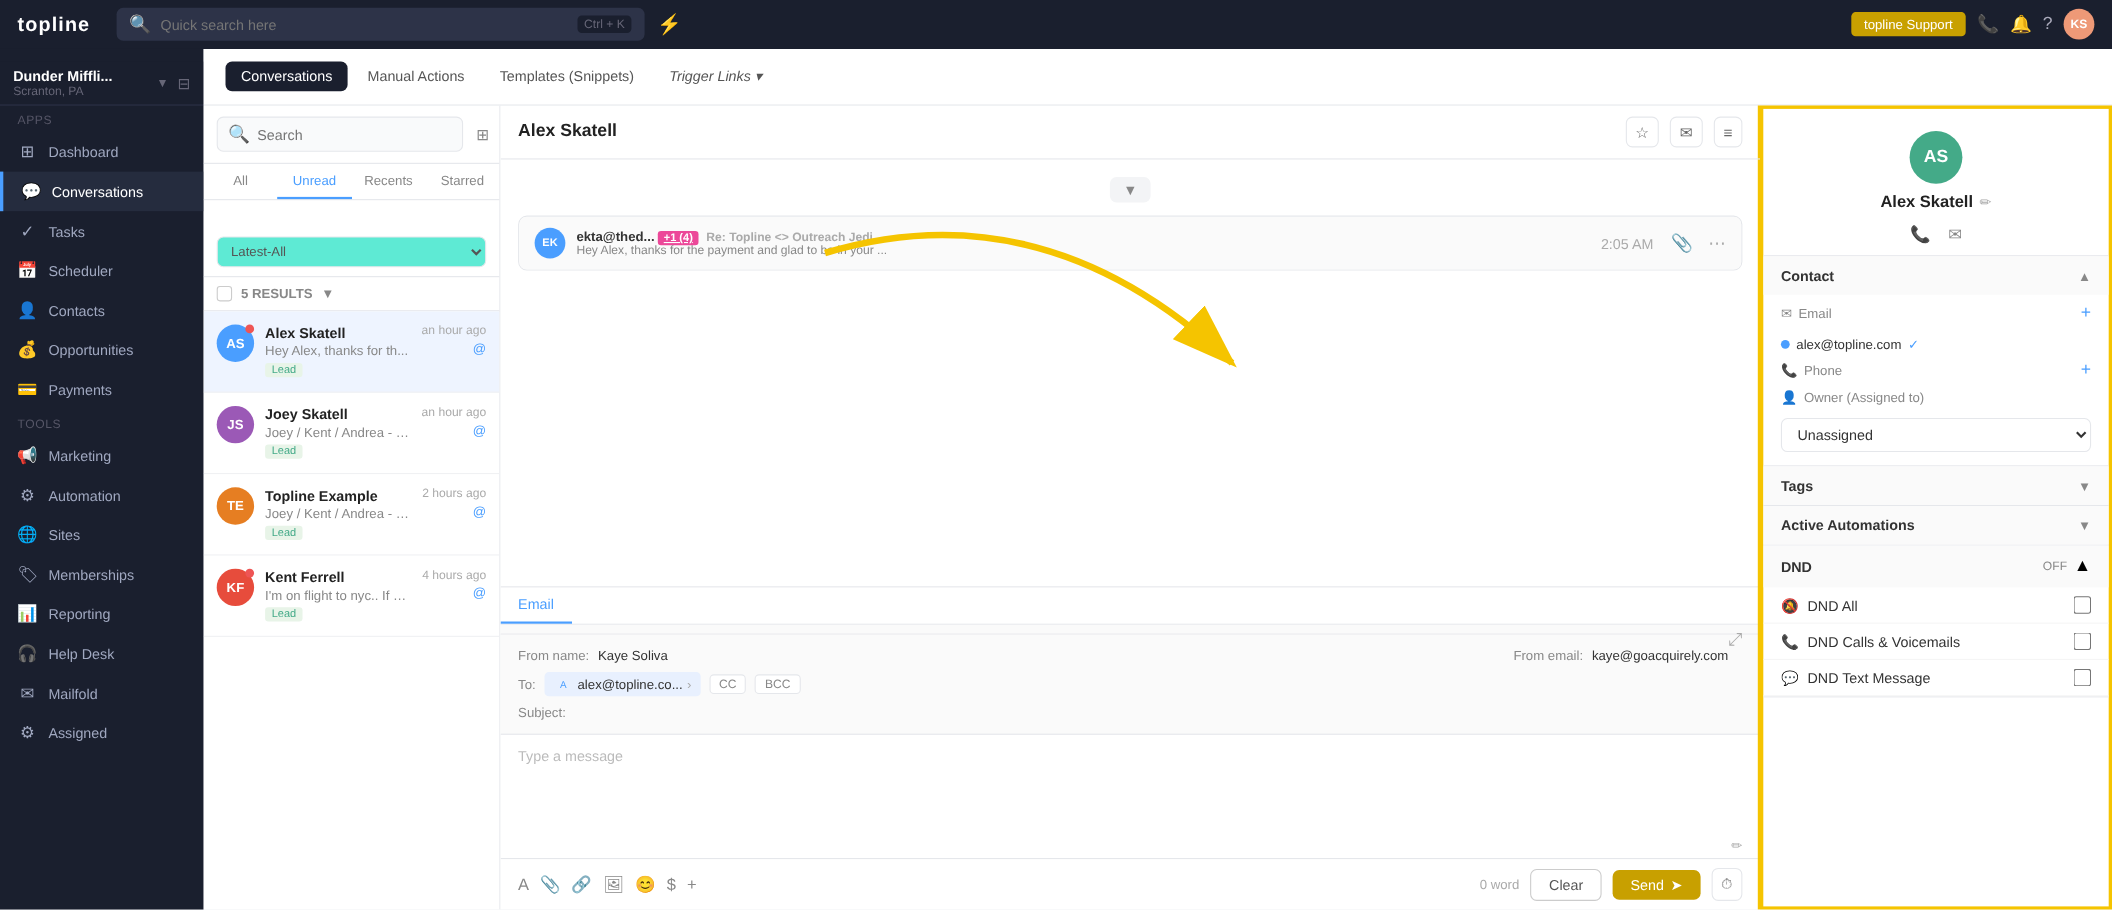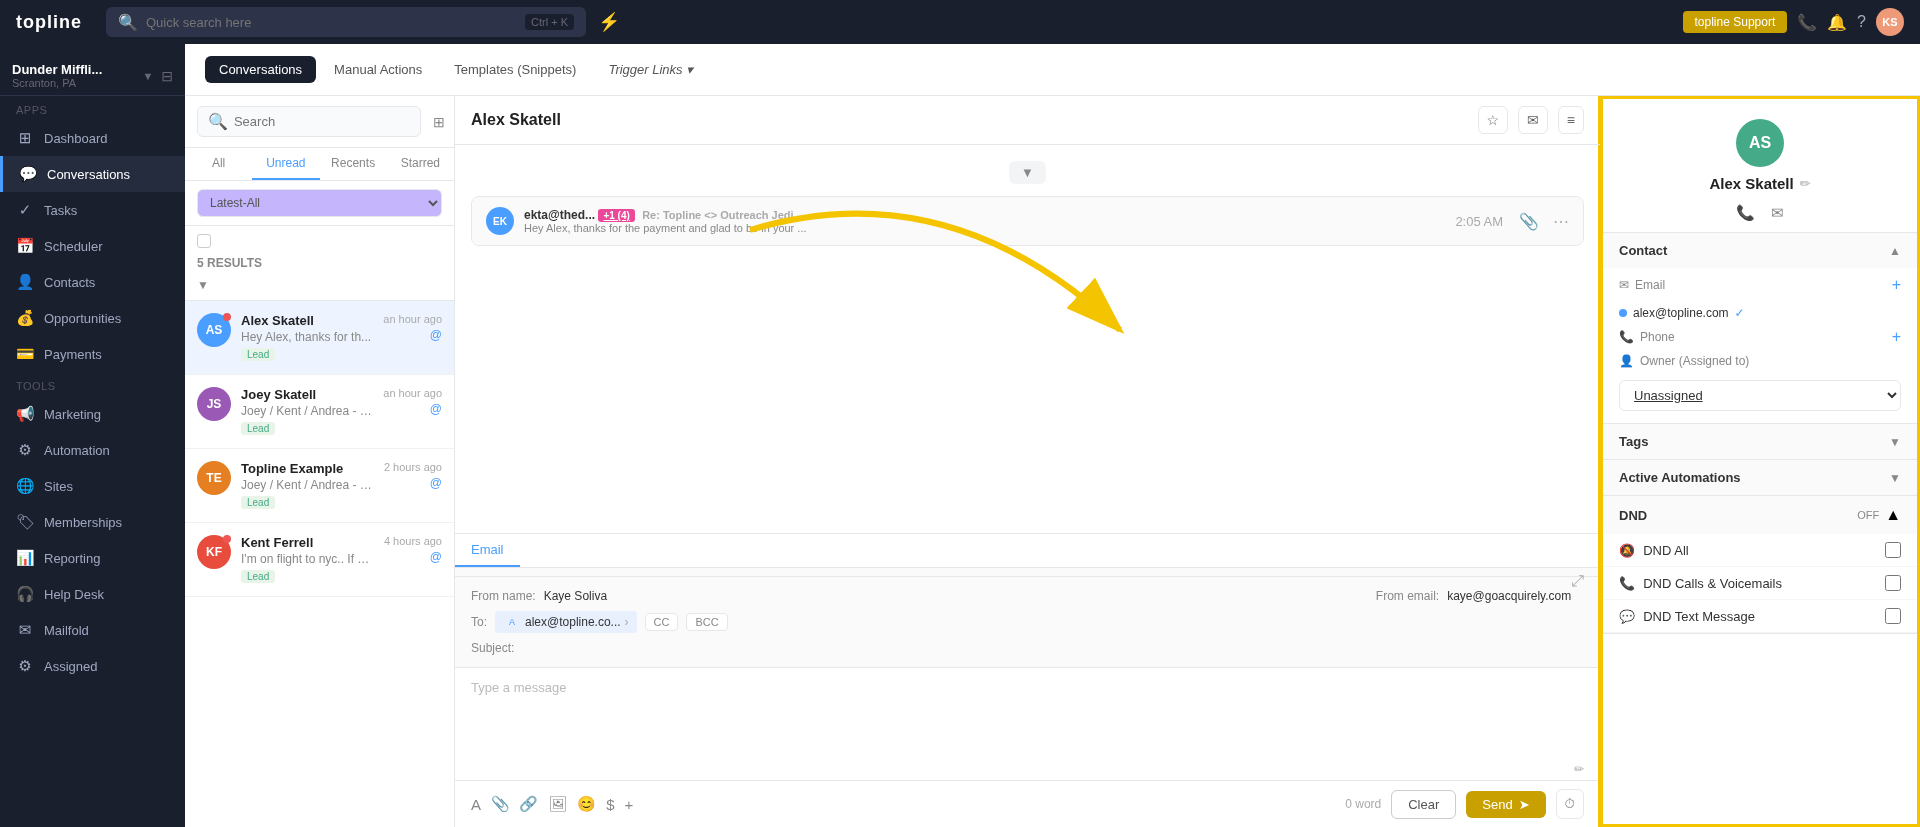--- a/index.html
+++ b/index.html
@@ -68,22 +68,22 @@
 
     
     .conv-list { width: 270px; background: #fff; border-right: 1px solid #e5e7eb; display: flex; flex-direction: column; flex-shrink: 0; }
     .conv-list-header { padding: 10px 12px; border-bottom: 1px solid #e5e7eb; display: flex; align-items: center; gap: 8px; }
     .conv-search { flex: 1; display: flex; align-items: center; background: #f9fafb; border: 1px solid #e5e7eb; border-radius: 6px; padding: 5px 10px; gap: 6px; }
     .conv-search input { border: none; background: none; font-size: 13px; outline: none; flex: 1; color: #333; }
     .filter-icon, .edit-icon { color: #888; font-size: 14px; cursor: pointer; padding: 4px; }
     .conv-tabs { display: flex; border-bottom: 1px solid #e5e7eb; }
     .conv-tab { flex: 1; text-align: center; padding: 8px 4px; font-size: 12px; color: #888; cursor: pointer; border-bottom: 2px solid transparent; }
     .conv-tab.active { color: #4a9eff; border-bottom: 2px solid #4a9eff; }
-    .sort-select { width: 100%; padding: 5px 8px; border: 1px solid #e5e7eb; border-radius: 6px; font-size: 12px; color: #555; background: #c4b5fd; cursor: pointer; }
-    .results-row { display: flex; align-items: flex-start; gap: 8px; padding: 8px 12px; border-bottom: 1px solid #e5e7eb; flex-direction: column; }
+    .sort-select { width: 100%; padding: 5px 8px; border: 1px solid #e5e7eb; border-radius: 6px; font-size: 12px; color: #555; background: #5eead4; cursor: pointer; margin-top: 25px; }
+    .results-row { display: flex; align-items: flex-end; gap: 8px; padding: 8px 12px; border-bottom: 1px solid #e5e7eb; }
     .results-cb { width: 14px; height: 14px; border: 1px solid #ccc; border-radius: 3px; cursor: pointer; }
     .results-count { font-size: 12px; color: #888; font-weight: 600; }
 
     .conv-items { overflow-y: auto; flex: 1; }
     .conv-item {
       display: flex; align-items: flex-start; gap: 10px; padding: 12px 12px;
       border-bottom: 1px solid #f0f1f3; cursor: pointer; position: relative;
     }
     .conv-item.active { background: #eef4ff; }
     .conv-avatar { width: 34px; height: 34px; border-radius: 50%; display: flex; align-items: center; justify-content: center; font-size: 12px; font-weight: 600; color: #fff; flex-shrink: 0; position: relative; }
@@ -156,21 +156,21 @@
     .email-dot { width: 8px; height: 8px; border-radius: 50%; background: #4a9eff; flex-shrink: 0; }
     .email-val { font-size: 12px; color: #333; }
     .verified-check { color: #4a9eff; font-size: 12px; }
     .phone-row { display: flex; align-items: center; gap: 6px; padding: 2px 16px 6px; }
     .phone-icon { color: #888; font-size: 12px; }
     .owner-row { display: flex; align-items: center; gap: 6px; padding: 2px 16px 8px; }
     .owner-icon { color: #888; font-size: 12px; }
     .owner-label { font-size: 12px; color: #888; }
 
     .unassigned-select { margin: 4px 16px 12px; }
-    .unassigned-select select { width: 100%; padding: 6px 10px; border: 1px solid #e5e7eb; border-radius: 6px; font-size: 13px; color: #333; background: #fff; cursor: pointer; text-decoration: underline; }
+    .unassigned-select select { width: 100%; padding: 6px 10px; border: 1px solid #e5e7eb; border-radius: 6px; font-size: 13px; color: #333; background: #fff; cursor: pointer; }
 
     .tags-section .panel-section-header { }
     .automations-section .panel-section-header { }
 
     .dnd-section .panel-section-header { }
     .dnd-label { font-size: 13px; font-weight: 600; color: #333; }
     .dnd-off-badge { font-size: 11px; color: #888; }
     .dnd-item { display: flex; align-items: center; justify-content: space-between; padding: 8px 16px; border-bottom: 1px solid #f5f5f5; }
     .dnd-item-label { display: flex; align-items: center; gap: 8px; font-size: 13px; color: #333; }
     .dnd-icon { color: #888; font-size: 13px; }

